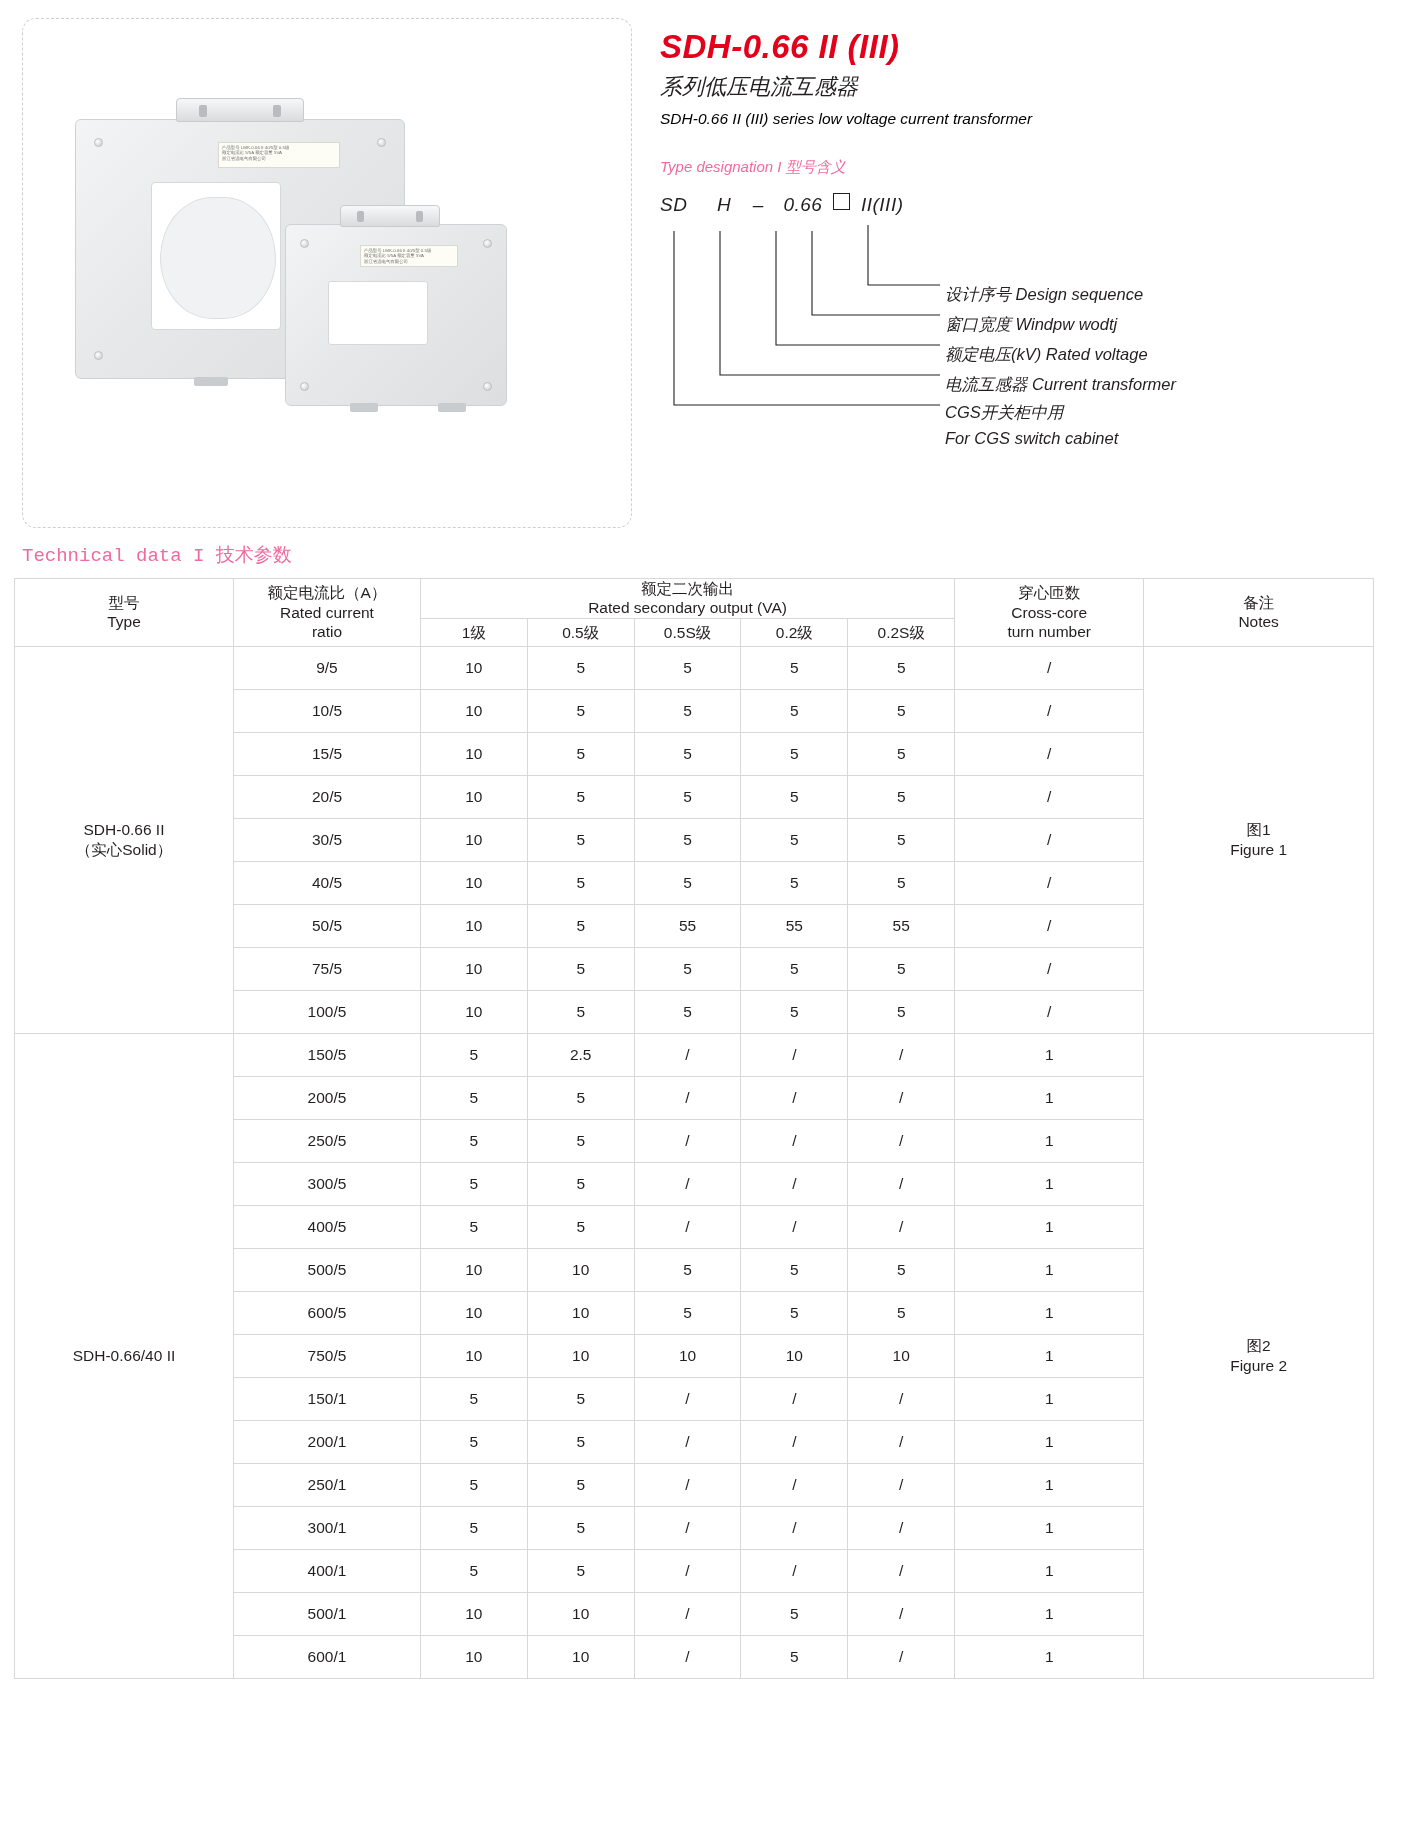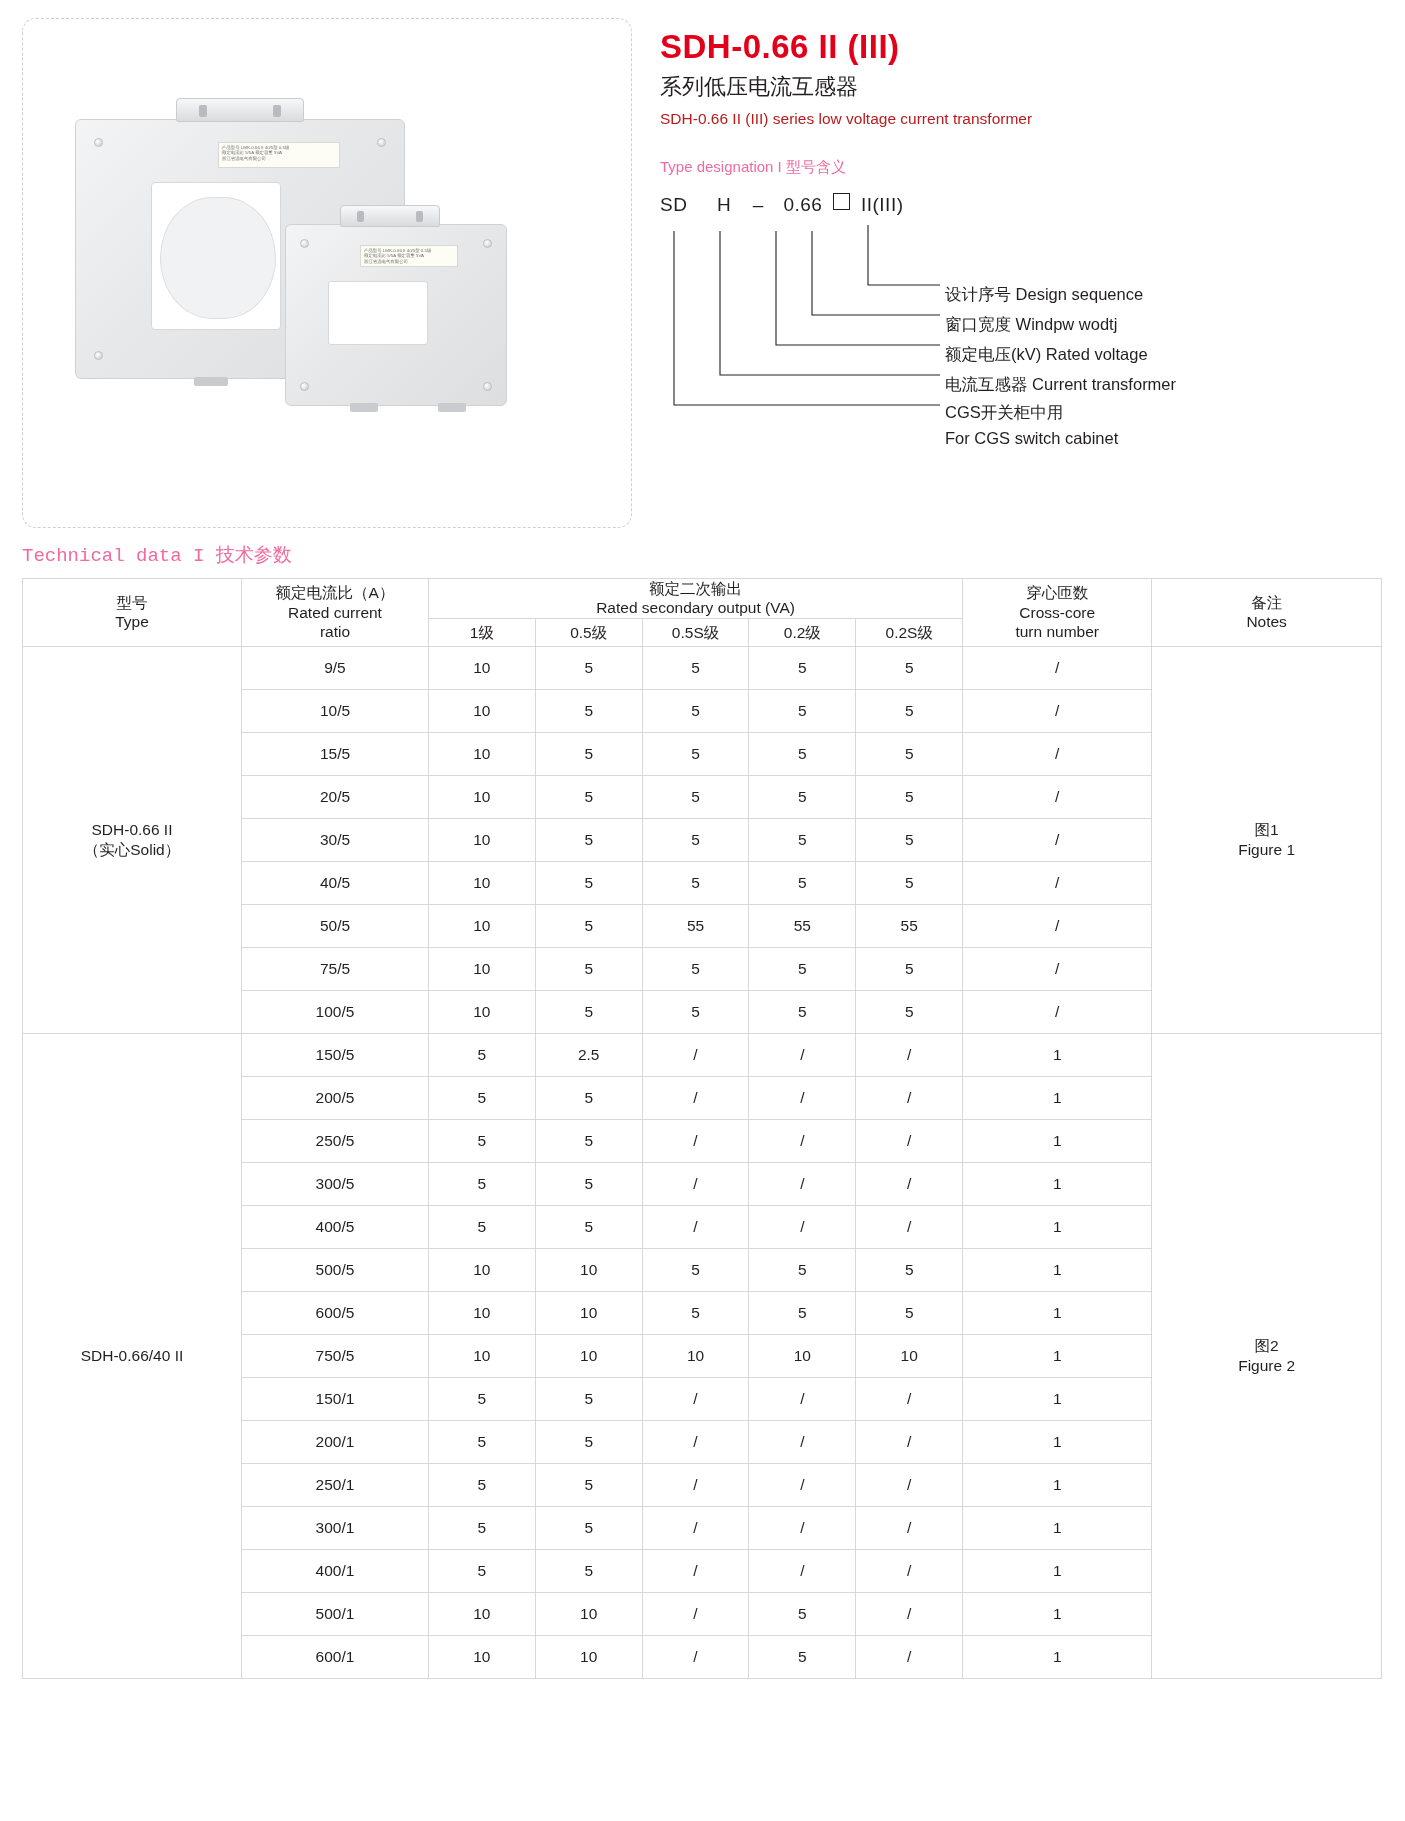--- a/index.html
+++ b/index.html
@@ -75,48 +75,48 @@
   .screw {
     position: absolute; width: 9px; height: 9px; border-radius: 50%;
     background: radial-gradient(circle at 35% 35%, #ffffff, #c4c7c9);
     border: 1px solid #bdc0c2;
   }
   .foot {
     position:absolute; height:9px; background:#c9ccce; border-radius:2px;
   }
 
   
-  .right { margin-left: 28px; padding-top: 10px; }
+  .right { margin-left: 28px; padding-top: 10px; font-style: italic; }
   .title-main {
     font-size: 33px; font-weight: bold; color: #e2001a; letter-spacing: .5px;
     margin: 0 0 6px 0;
   }
   .title-cn { font-size: 22px; color: #231f20; margin: 0 0 8px 0; }
-  .title-en { font-size: 15.5px; color: #b91c1c; margin: 0 0 30px 0; }
+  .title-en { font-size: 15.5px; color: #000000; margin: 0 0 30px 0; }
 
   .sub-pink { font-size: 15px; color: #f06aa0; margin: 0 0 16px 0; }
 
   
   .code-line { font-size: 19px; color: #231f20; letter-spacing: .5px; position: relative; height: 26px; }
   .code-line span { display: inline-block; }
   .code-box {
     display:inline-block; width: 17px; height: 17px; border: 1.4px solid #231f20;
     vertical-align: 1px; margin: 0 5px;
   }
 
   .designation { position: relative; height: 270px; margin-top: 4px; }
   .designation svg { position: absolute; left: 0; top: 0; }
   .dlist { position: absolute; left: 285px; top: 56px; }
   .dlist div { font-size: 16.5px; color: #231f20; height: 30px; line-height: 30px; white-space: nowrap; }
   .dlist div.tight { height: 26px; line-height: 26px; }
 
   
   .tech-title { font-size: 19px; color: #f06aa0; margin: 14px 0 10px 22px; font-family: Liberation Mono, monospace; }
 
-  table.tbl { border-collapse: collapse; width: 1360px; margin-left: 22px; table-layout: fixed; }
+  table.tbl { border-collapse: collapse; width: 1360px; margin-left: 14px; table-layout: fixed; }
   table.tbl td, table.tbl th {
     border: 1px solid #d8d8d8; font-weight: normal; text-align: center;
     font-size: 15.5px; color: #231f20; padding: 0;
   }
   table.tbl thead td { height: 28px; line-height: 1.25; }
   table.tbl tbody td { height: 43px; }
   .col-type { width: 205px; }
   .col-ratio { width: 175px; }
   .col-va { width: 100px; }
   .col-cross { width: 177px; }

